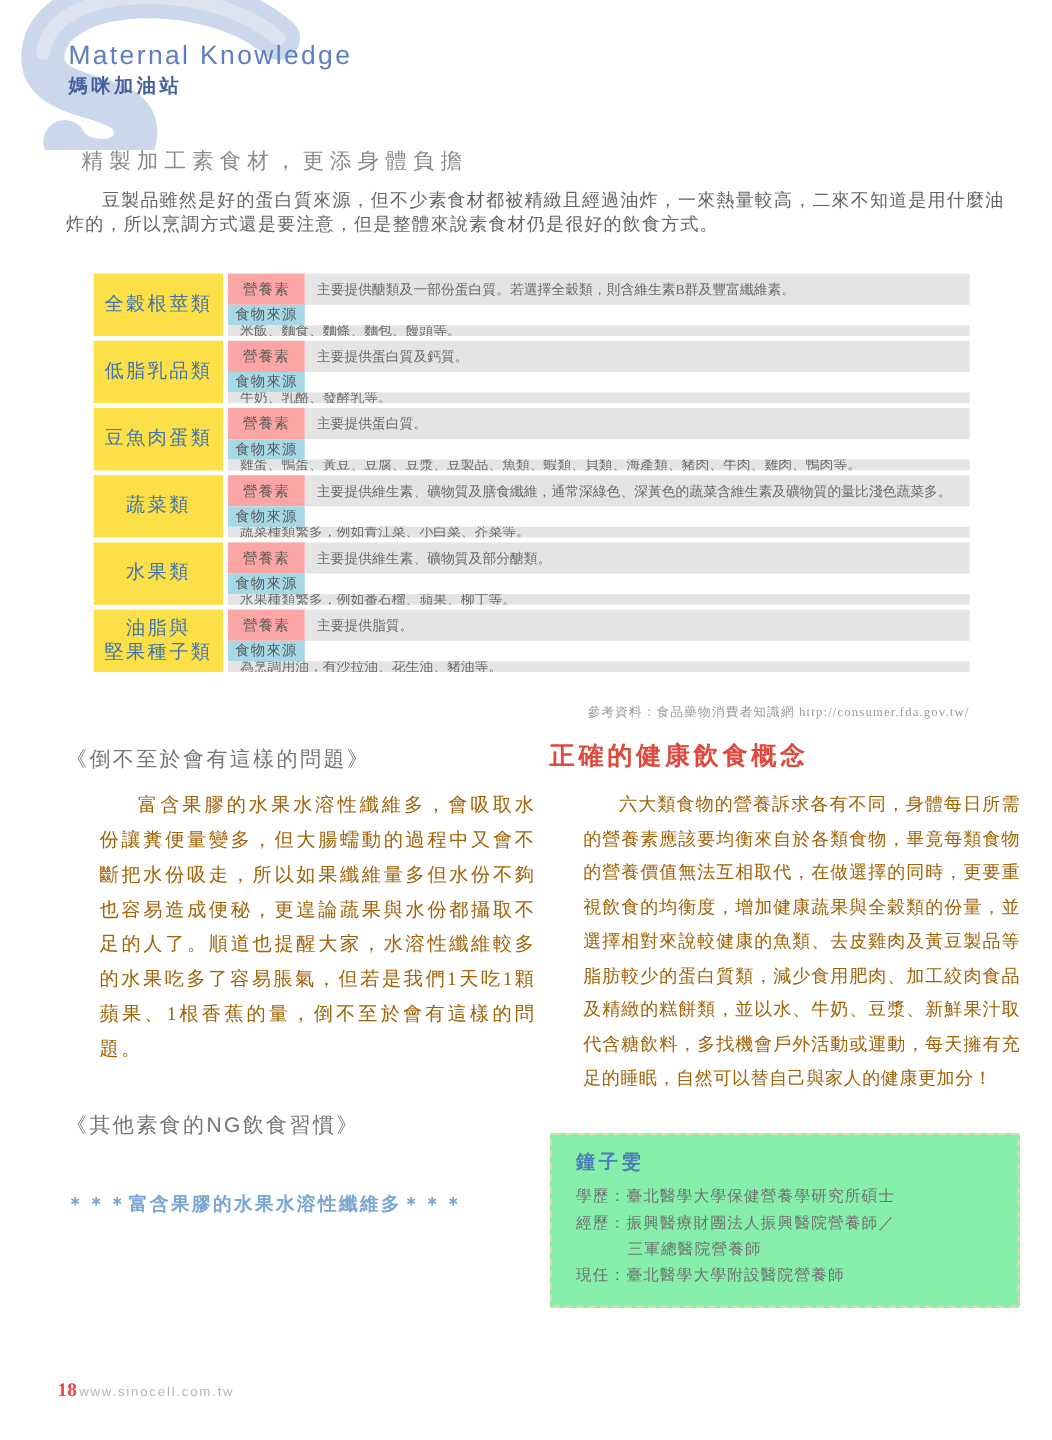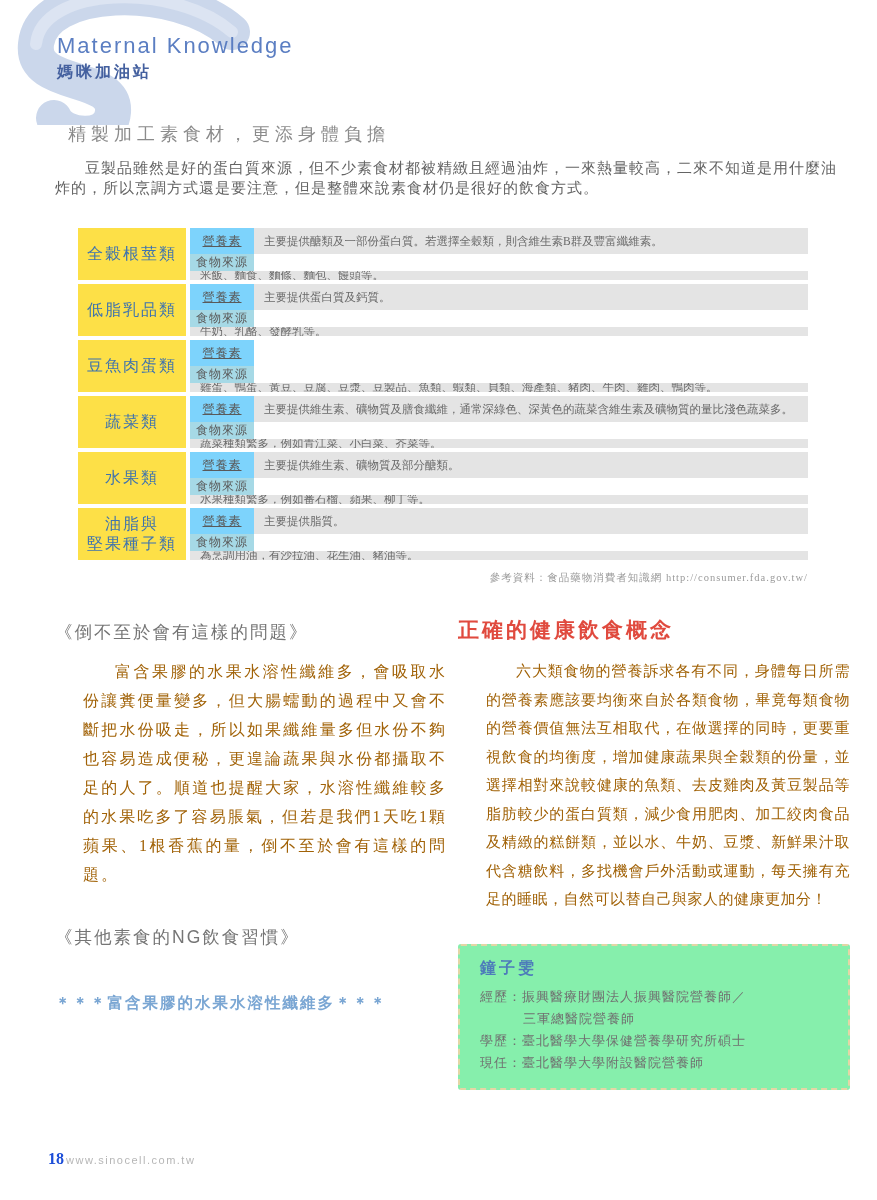--- a/index.html
+++ b/index.html
@@ -39,29 +39,29 @@
   }
   .t-cat span { display:block; }
   .t-right { flex:1; }
   .t-sub { display:flex; height:26px; }
   .t-sub + .t-sub { margin-top:0;flex-direction:column; }
   .tag {
     width:64px; display:flex; align-items:center; justify-content:center;
     font-family:"Liberation Sans", sans-serif;
     font-size:12px; color:#5a5a5a; letter-spacing:1px; flex:none;
   }
-  .tag.pink { background:#7dd3fc;text-decoration:underline; }
+  .tag.pink { background:#fca5a5; }
   .tag.cyan { background:#a6d9e6; }
   .t-content {
     flex:1; background:#e4e4e4; display:flex; align-items:center;
     font-size:11.5px; color:#6a6a6a; padding-left:10px;
     white-space:nowrap; overflow:hidden;
   }
   .reference {
-    margin-top:11px; text-align:right;
+    margin-top:27px; text-align:right;
     font-size:10.5px; color:#9a9a9a; letter-spacing:1px;
   }
 
   
   .col-left  { position:absolute; left:55px;  top:620px; width:392px; }
   .col-right { position:absolute; left:458px; top:616px; width:392px; }
 
   .sub-heading {
     font-family:"Liberation Sans", sans-serif;
     font-size:17.5px; color:#757575; letter-spacing:2px; font-weight:400;
@@ -91,21 +91,21 @@
   .author-name {
     font-family:"Liberation Sans", sans-serif;
     font-size:16px; color:#4d7cba; letter-spacing:3px; font-weight:600;
     margin-bottom:7px;
   }
   .author-row { font-size:13px; color:#707070; line-height:22px; letter-spacing:1px; }
   .author-row .indent { padding-left:3.3em; display:block; }
 
   
   .page-footer { position:absolute; left:48px; top:1150px; display:flex; align-items:baseline; }
-  .page-number { font-size:16px; color:#1d4ed8; font-weight:600; }
+  .page-number { font-size:16px; color:#ef4444; font-weight:600; }
   .site-url {
     margin-left:2px; font-family:Liberation Sans, sans-serif;
     font-size:11px; color:#b6b6b6; letter-spacing:1.5px;
   }
 </style>
 </head>
 <body>
 
 <svg class="logo" viewBox="0 0 270 125" aria-hidden="true">
   <path d="M 232 32 C 175 -18 42 -14 36 44 C 31 90 116 72 113 112 C 111 142 62 138 54 118" fill="none" stroke="#cbd7eb" stroke-width="36" stroke-linecap="round"></path>
@@ -159,20 +159,21 @@
 
   <div class="t-row">
     <div class="t-cat">
       <div>
           <span>豆魚肉蛋類</span>
         </div>
     </div>
     <div class="t-right">
       <div class="t-sub">
         <div class="tag pink">營養素</div>
+        <div class="t-content">主要提供蛋白質。</div>
       </div>
       <div class="t-sub">
         <div class="tag cyan">食物來源</div>
         <div class="t-content">雞蛋、鴨蛋、黃豆、豆腐、豆漿、豆製品、魚類、蝦類、貝類、海產類、豬肉、牛肉、雞肉、鴨肉等。</div>
       </div>
     </div>
   </div>
 
   <div class="t-row">
     <div class="t-cat">
@@ -238,22 +239,22 @@
   <div class="sub-heading second">《其他素食的NG飲食習慣》</div>
   <div class="highlight-line">＊＊＊富含果膠的水果水溶性纖維多＊＊＊</div>
 </div>
 
 <div class="col-right">
   <div class="red-heading">正確的健康飲食概念</div>
   <div class="col-para">六大類食物的營養訴求各有不同，身體每日所需的營養素應該要均衡來自於各類食物，畢竟每類食物的營養價值無法互相取代，在做選擇的同時，更要重視飲食的均衡度，增加健康蔬果與全穀類的份量，並選擇相對來說較健康的魚類、去皮雞肉及黃豆製品等脂肪較少的蛋白質類，減少食用肥肉、加工絞肉食品及精緻的糕餅類，並以水、牛奶、豆漿、新鮮果汁取代含糖飲料，多找機會戶外活動或運動，每天擁有充足的睡眠，自然可以替自己與家人的健康更加分！</div>
 
   <div class="author-box">
     <div class="author-name">鐘子雯</div>
+    <div class="author-row"><span>學歷：</span><span>臺北醫學大學保健營養學研究所碩士</span></div>
     <div class="author-row"><span>經歷：</span><span>振興醫療財團法人振興醫院營養師／</span><span class="indent">三軍總醫院營養師</span></div>
-    <div class="author-row"><span>學歷：</span><span>臺北醫學大學保健營養學研究所碩士</span></div>
     <div class="author-row"><span>現任：</span><span>臺北醫學大學附設醫院營養師</span></div>
   </div>
 </div>
 
 <div class="page-footer">
   <span class="page-number">18</span>
   <span class="site-url">www.sinocell.com.tw</span>
 </div>
 
 </body></html>

